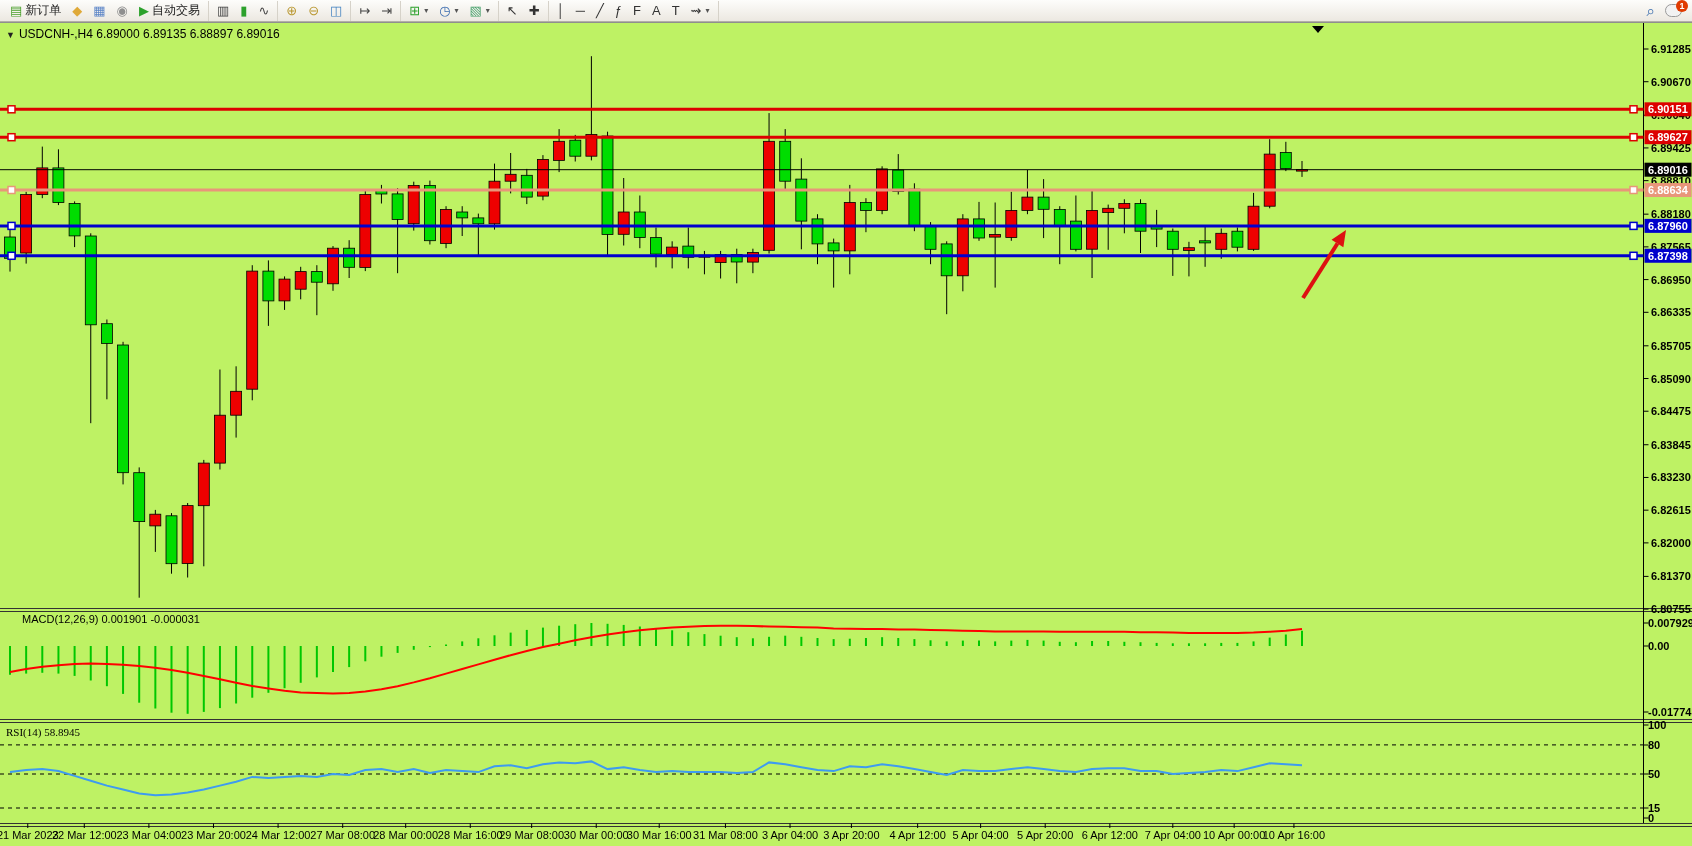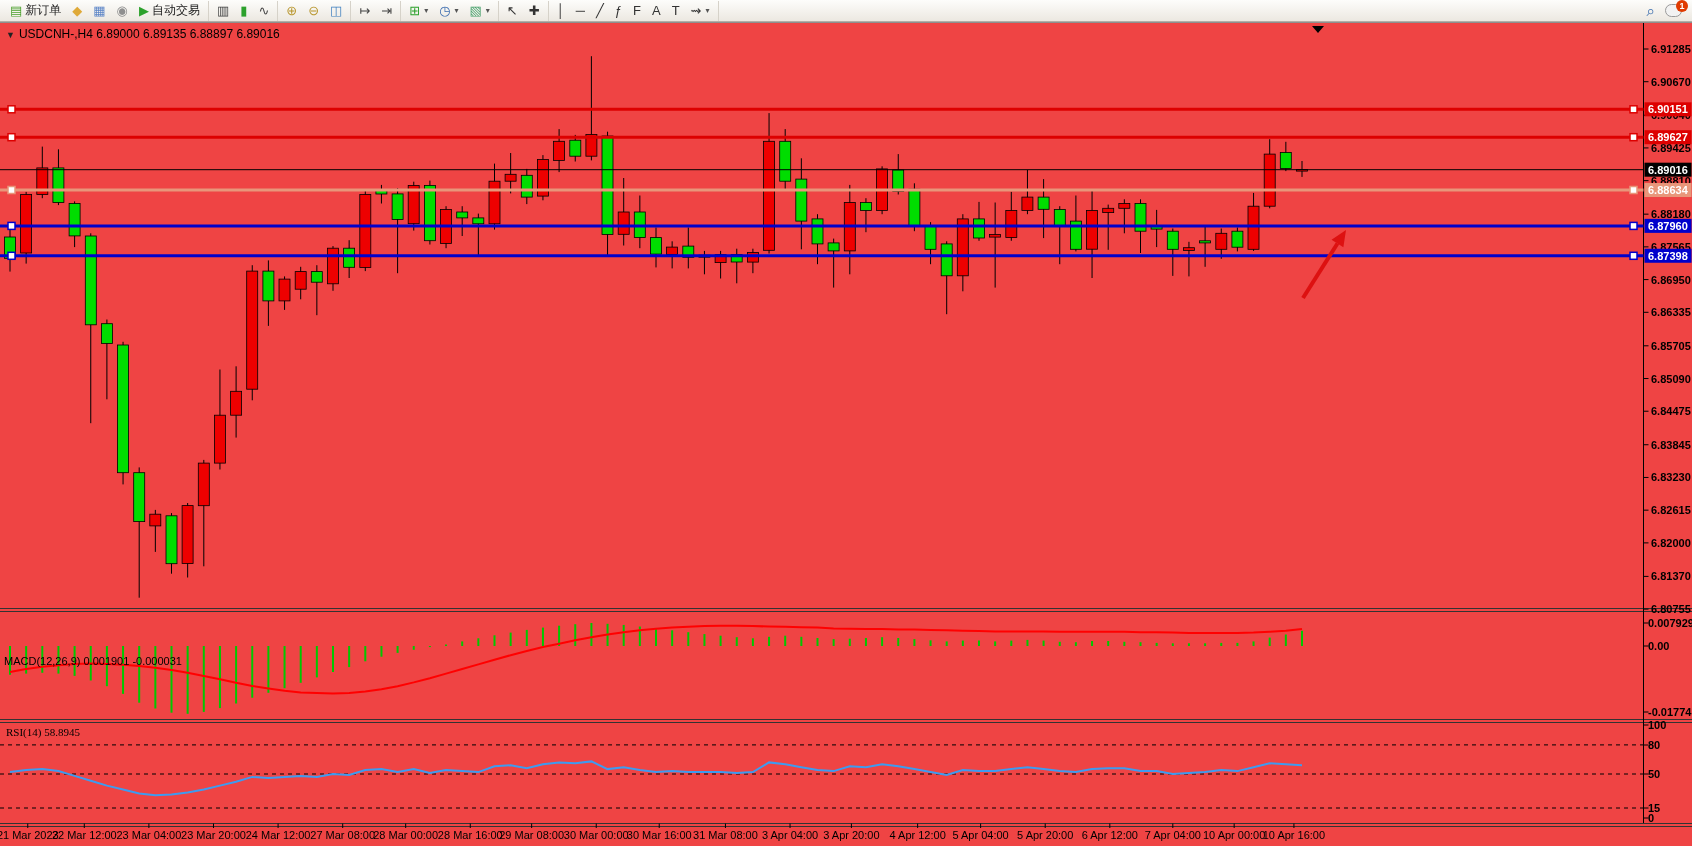--- a/index.html
+++ b/index.html
@@ -11,26 +11,26 @@
     border:1px solid transparent;border-radius:2px;cursor:default;white-space:nowrap;}
   .tb-btn .glyph{font-size:13px;line-height:1;}
   .caret{font-size:8px;color:#555;margin-left:1px;}
   .tf-btn{font-size:11px;color:#333;padding:2px 5px;border:1px solid transparent;border-radius:2px;}
   .tf-btn.active{background:#fbfbfb;border:1px solid #98a4bd;box-shadow:inset 0 0 3px #b9c2d6;}
   .toolbar-right{margin-left:auto;display:flex;align-items:center;gap:10px;padding-right:8px;}
   .search-glyph{font-size:15px;color:#3e6fae;transform:rotate(0deg);}
   .bubble{width:15px;height:11px;border:1px solid #9a9a9a;border-radius:7px;background:#f2f2f2;position:relative;display:inline-block;}
   .bubble .badge{position:absolute;top:-5px;right:-7px;background:#e03a00;color:#fff;border-radius:50%;
     width:12px;height:12px;font-size:9px;line-height:12px;text-align:center;font-weight:bold;}
-  #chart-area{position:relative;width:1692px;height:824px;border-top:1px solid #8f8f8f;box-sizing:border-box;background:#ef4444;}
+  #chart-area{position:relative;width:1692px;height:824px;border-top:1px solid #8f8f8f;box-sizing:border-box;background:#bef264;}
   #chart-svg{position:absolute;left:0;top:0;}
   .overlay-label{position:absolute;font-size:11px;color:#000;z-index:5;white-space:nowrap;}
   #chart-title{left:6px;top:4px;font-size:12px;}
   #chart-title .tri{font-size:9px;margin-right:4px;color:#222;}
-  #macd-label{left:4px;top:590px;margin-top:42px;}
+  #macd-label{left:22px;top:590px;}
   #rsi-label{left:6px;top:703px;font-family:Liberation Serif, serif;}
   svg text{font-family:"Liberation Sans",sans-serif;}
 </style>
 </head>
 <body>
 
 <div class="toolbar">
   <div id="toolbar-groups" style="display:flex;align-items:center;">
       <div class="tb-group">
         <span class="tb-btn">

